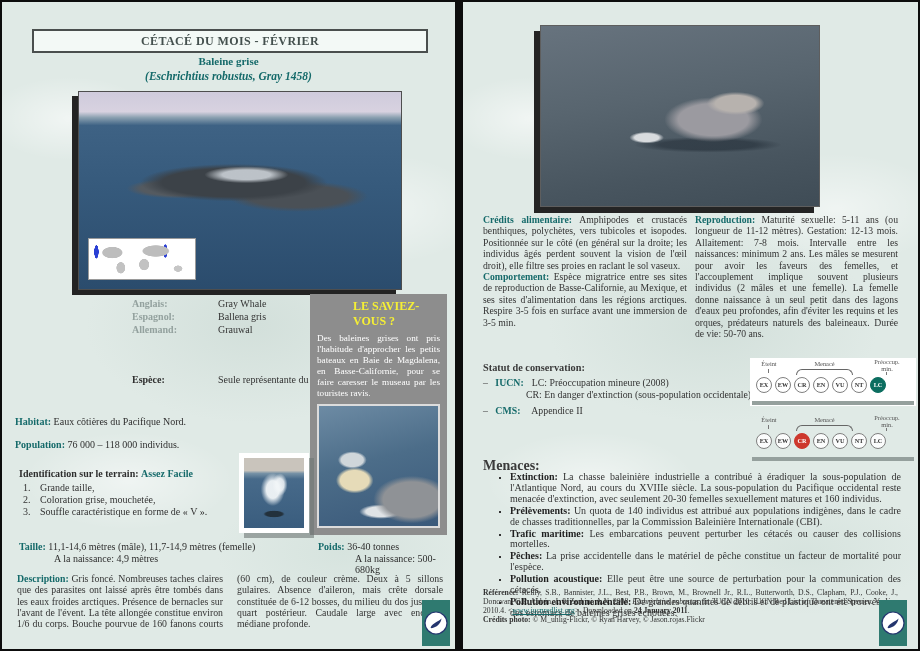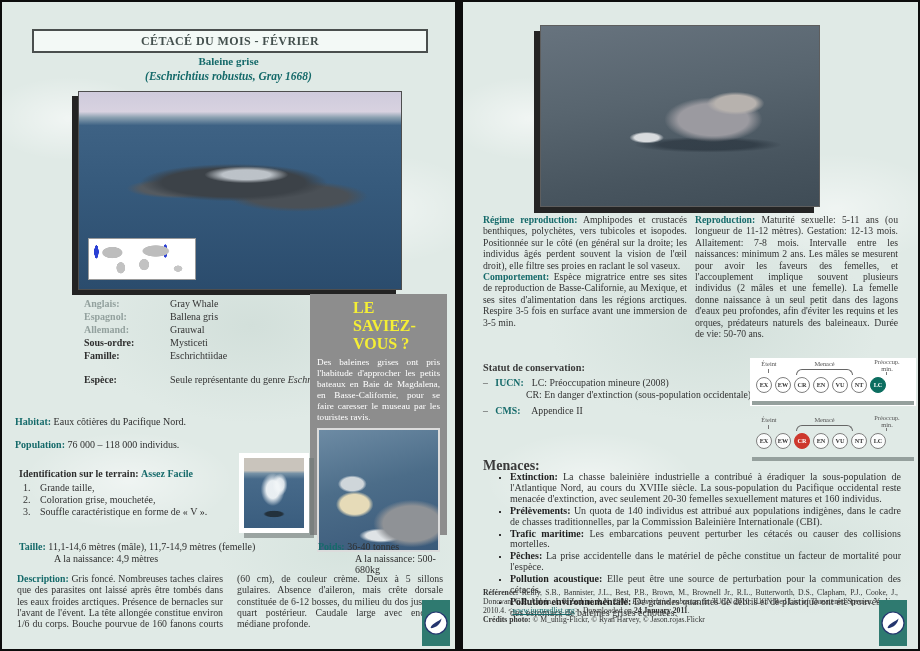--- a/index.html
+++ b/index.html
@@ -38,28 +38,28 @@
             radial-gradient(ellipse 16px 9px at 22% 34%, #bdbdbd 0 60%, transparent 66%),
             radial-gradient(ellipse 7px 9px at 30% 72%, #c2c2c2 0 60%, transparent 66%),
             radial-gradient(ellipse 21px 9px at 63% 30%, #bdbdbd 0 60%, transparent 66%),
             radial-gradient(ellipse 8px 9px at 52% 64%, #c2c2c2 0 60%, transparent 66%),
             radial-gradient(ellipse 7px 5px at 84% 74%, #c6c6c6 0 60%, transparent 66%),
             radial-gradient(ellipse 3px 9px at 7% 32%, #2a3fd4 0 70%, transparent 78%),
             radial-gradient(ellipse 3px 9px at 72% 30%, #2a3fd4 0 70%, transparent 78%);}
   .namesA{left:82px;top:295px;}
   .namesB{left:82px;top:334px;}
   .namesC{left:82px;top:371px;}
-  .nrow{display:flex;font-size:10px;line-height:13px;}
+  .nrow{display:flex;font-size:10px;line-height:13px;margin-left:48px;}
   .nlab{width:86px;font-weight:bold;}
   .nlab.gray{color:#93a19e;}
   .nval{color:#333;}
   .habitat{left:13px;top:414px;font-size:10px;}
   .population{left:13px;top:437px;font-size:10px;}
   .saviez{left:308px;top:292px;width:137px;height:241px;background:#8d8d8d;box-sizing:border-box;padding:5px 7px;}
-  .saviezTitle{font-size:16px;font-weight:bold;color:#f5ef35;margin-bottom:4px;padding-left:36px;}
+  .saviezTitle{font-size:12px;font-weight:bold;color:#f5ef35;margin-bottom:4px;padding-left:36px;}
   .saviezText{font-size:9.2px;line-height:11px;color:#fff;text-align:justify;}
   .saviezPhoto{margin-top:5px;height:120px;border:2px solid #dcdcdc;
           background:
             radial-gradient(ellipse 20px 12px at 28% 45%, #cfd6da 0 55%, transparent 72%),
             radial-gradient(ellipse 26px 18px at 30% 62%, #e6dbb8 0 55%, transparent 72%),
             radial-gradient(ellipse 52px 32px at 78% 78%, #8f9296 0 55%, transparent 74%),
             radial-gradient(ellipse 30px 10px at 52% 88%, #dfe3e6 0 50%, transparent 72%),
             linear-gradient(165deg, #6d8ba4 0%, #4c6d89 45%, #3a597a 100%);}
   .ident{left:17px;top:466px;width:215px;font-size:10px;}
   .ident ol{margin:3px 0 0 4px;padding:0;counter-reset:n;}
@@ -133,49 +133,39 @@
   .credits{margin-top:0;}
 </style>
 </head>
 <body>
 
 <div class="stage">
 
   <div class="page" id="pageL">
     <div class="abs titlebox">CÉTACÉ DU MOIS - FÉVRIER</div>
     <div class="abs title">Baleine grise</div>
-    <div class="abs subtitle">(Eschrichtius robustus, Gray 1668)</div>
+    <div class="abs subtitle">(Eschrichtius robustus, Gray 1458)</div>
 
     <div class="abs photoL">
       <div class="abs mapInset"></div>
     </div>
 
     <div class="abs namesA">
       <div class="nrow">
         <span class="nlab gray">Anglais:</span>
         <span class="nval">Gray Whale</span>
       </div>
       <div class="nrow">
         <span class="nlab gray">Espagnol:</span>
         <span class="nval">Ballena gris</span>
       </div>
       <div class="nrow">
         <span class="nlab gray">Allemand:</span>
         <span class="nval"></span>
         <span class="nval">Grauwal</span>
-      </div>
-    </div>
-    <div class="abs namesB">
-      <div class="nrow">
-        <span class="nlab">Sous-ordre:</span>
-        <span class="nval">Mysticeti</span>
-      </div>
-      <div class="nrow">
-        <span class="nlab">Famille:</span>
-        <span class="nval">Eschrichtiidae</span>
       </div>
     </div>
     <div class="abs namesC">
       <div class="nrow">
         <span class="nlab">Espèce:</span>
         <span class="nval"><span>Seule représentante du genre </span><span class="ital">Eschrichtius.</span></span>
       </div>
     </div>
 
     <div class="abs habitat">
@@ -236,21 +226,21 @@
         <path d="M6.5 16.5 C9 11.5, 14 11, 17.5 7.5 C17 12.5, 12.5 16.5, 7.5 17.2 Z" fill="#24356e"></path>
       </svg>
     </div>
   </div>
 
   <div class="page" id="pageR">
     <div class="abs photoR"></div>
 
     <div class="abs colL">
       <div class="para">
-        <span class="teal">Régime reproduction:</span>
+        <span class="teal">Crédits alimentaire:</span>
         <span>Amphipodes et crustacés benthiques, polychètes, vers tubicoles et isopodes. Positionnée sur le côté (en général sur la droite; les individus âgés perdent souvent la vision de l'œil droit), elle filtre ses proies en raclant le sol vaseux.</span>
       </div>
       <div class="para">
         <span class="teal">Comportement:</span>
         <span>Espèce migratrice entre ses sites de reproduction de Basse-Californie, au Mexique, et ses sites d'alimentation dans les régions arctiques. Respire 3-5 fois en surface avant une immersion de 3-5 min.</span>
       </div>
     </div>
     <div class="abs colR">
       <div class="para">
         <span class="teal">Reproduction:</span>

